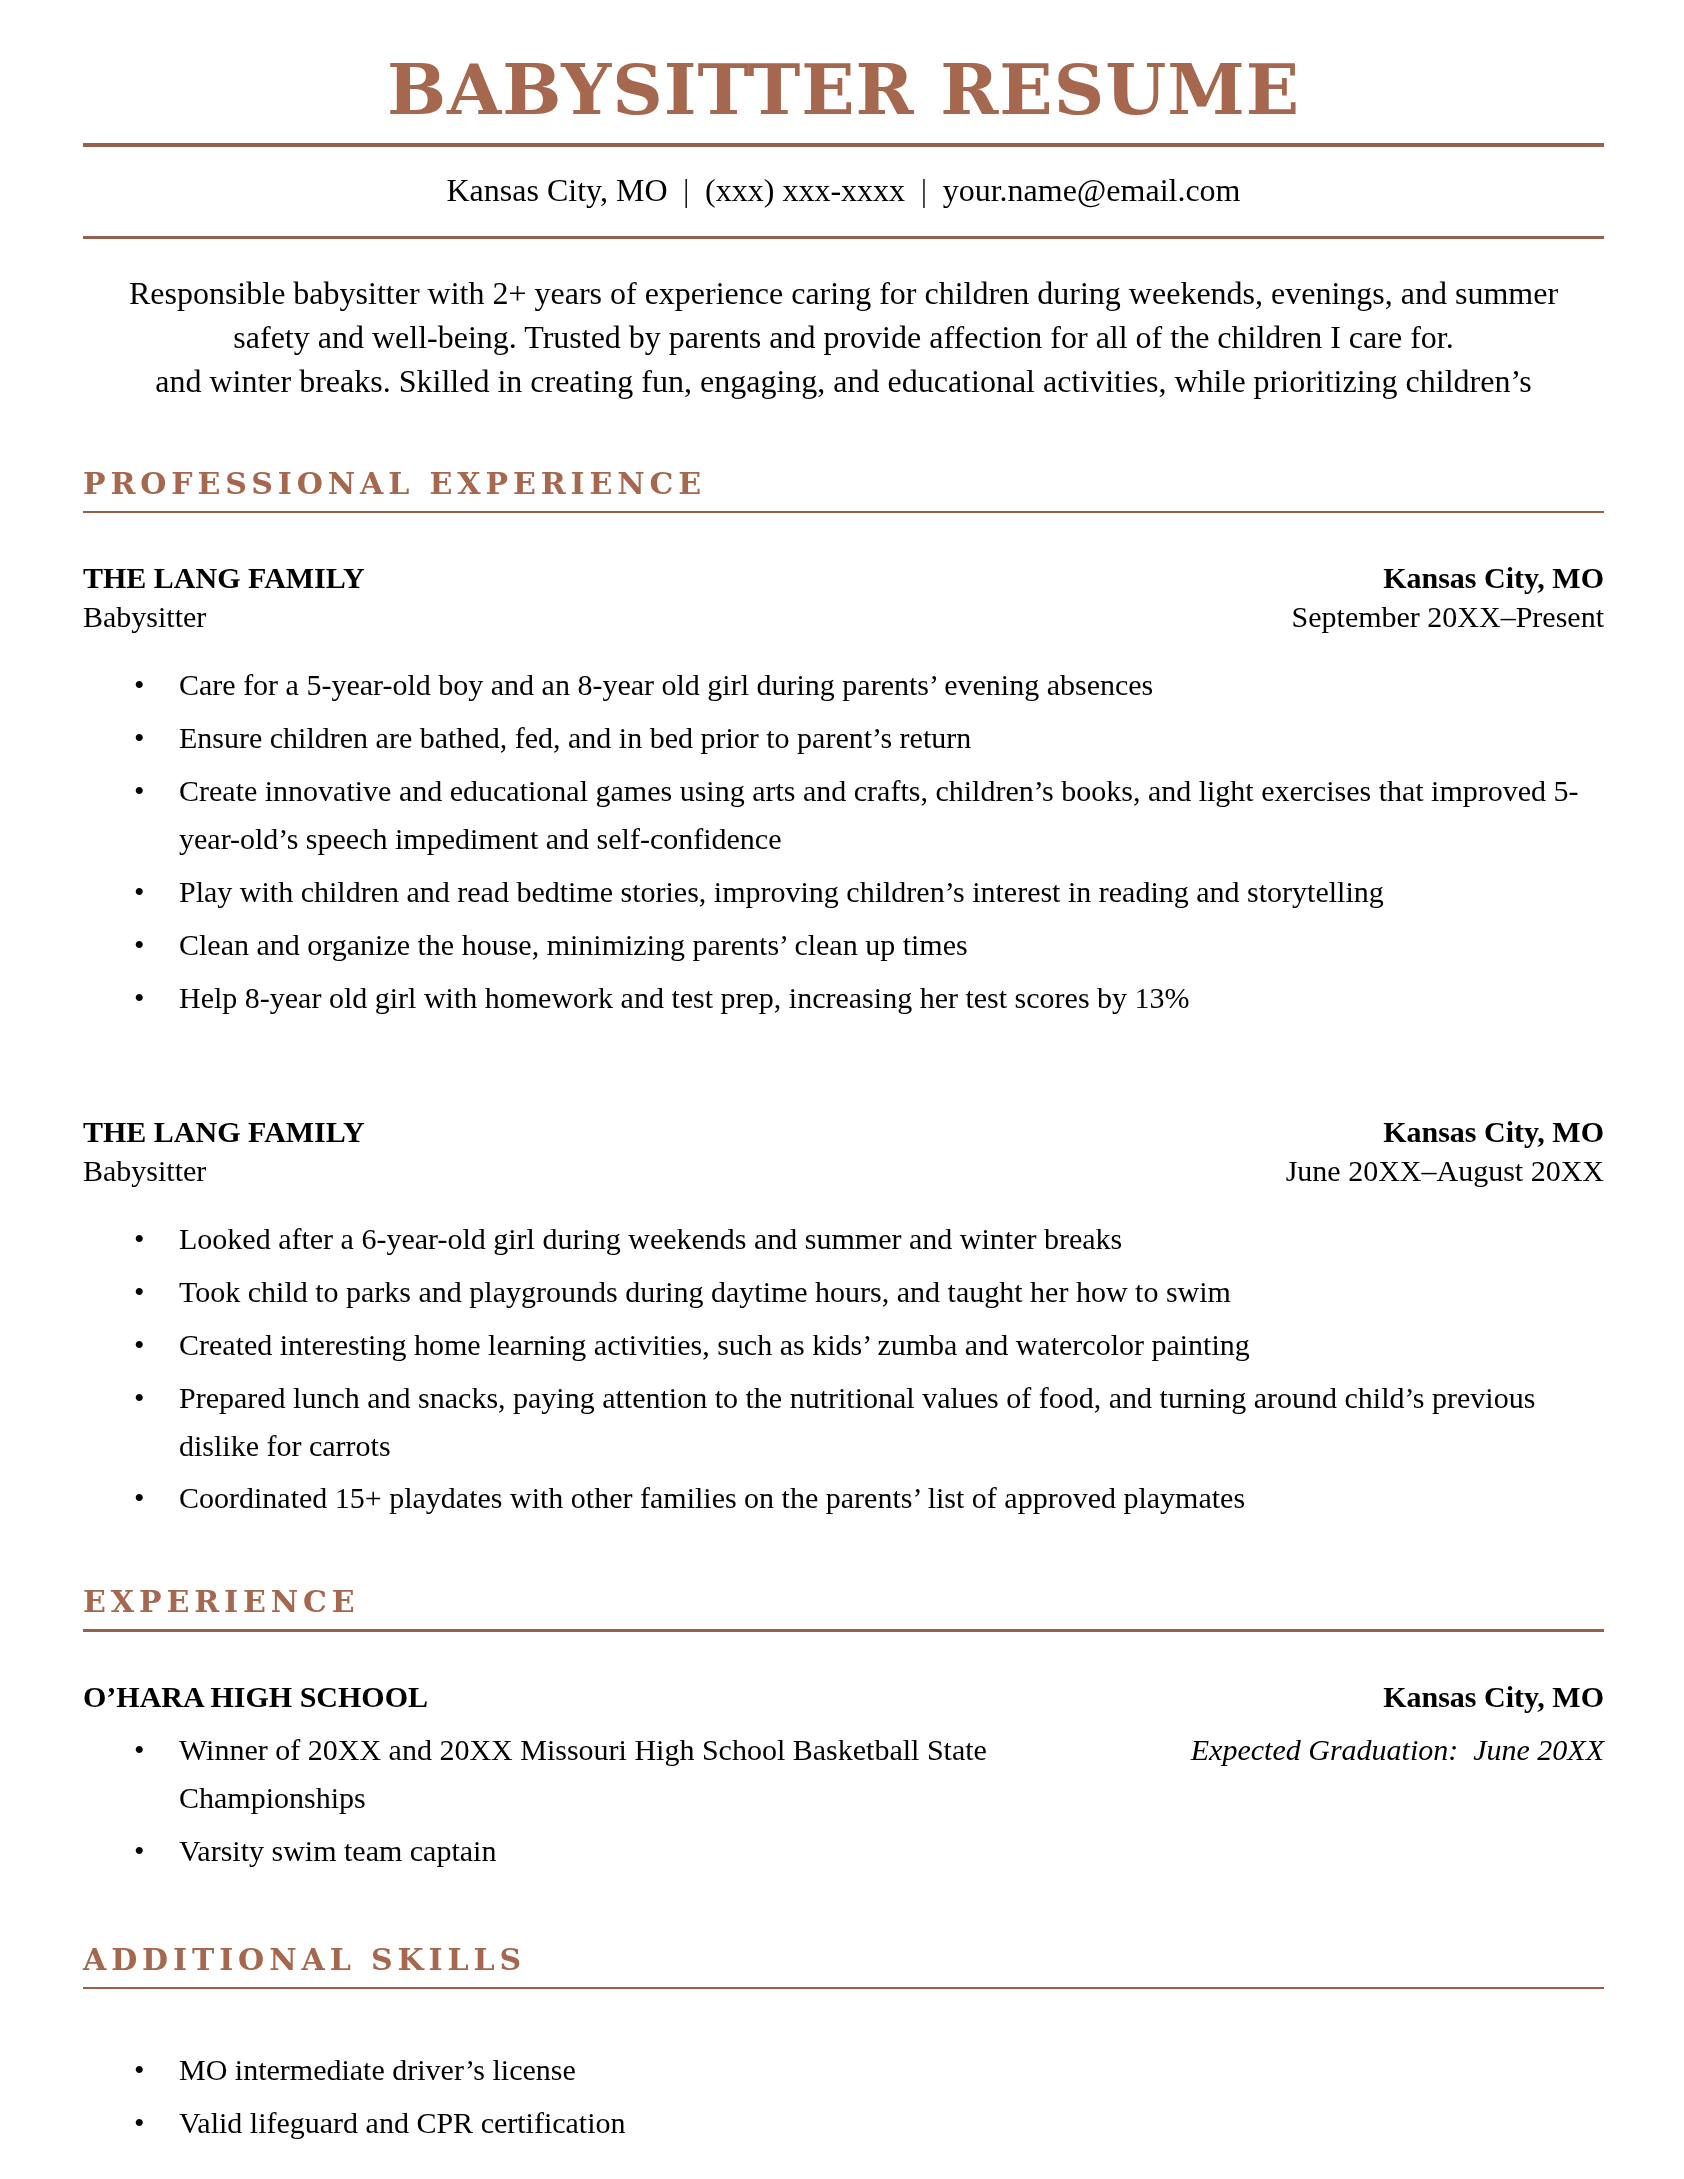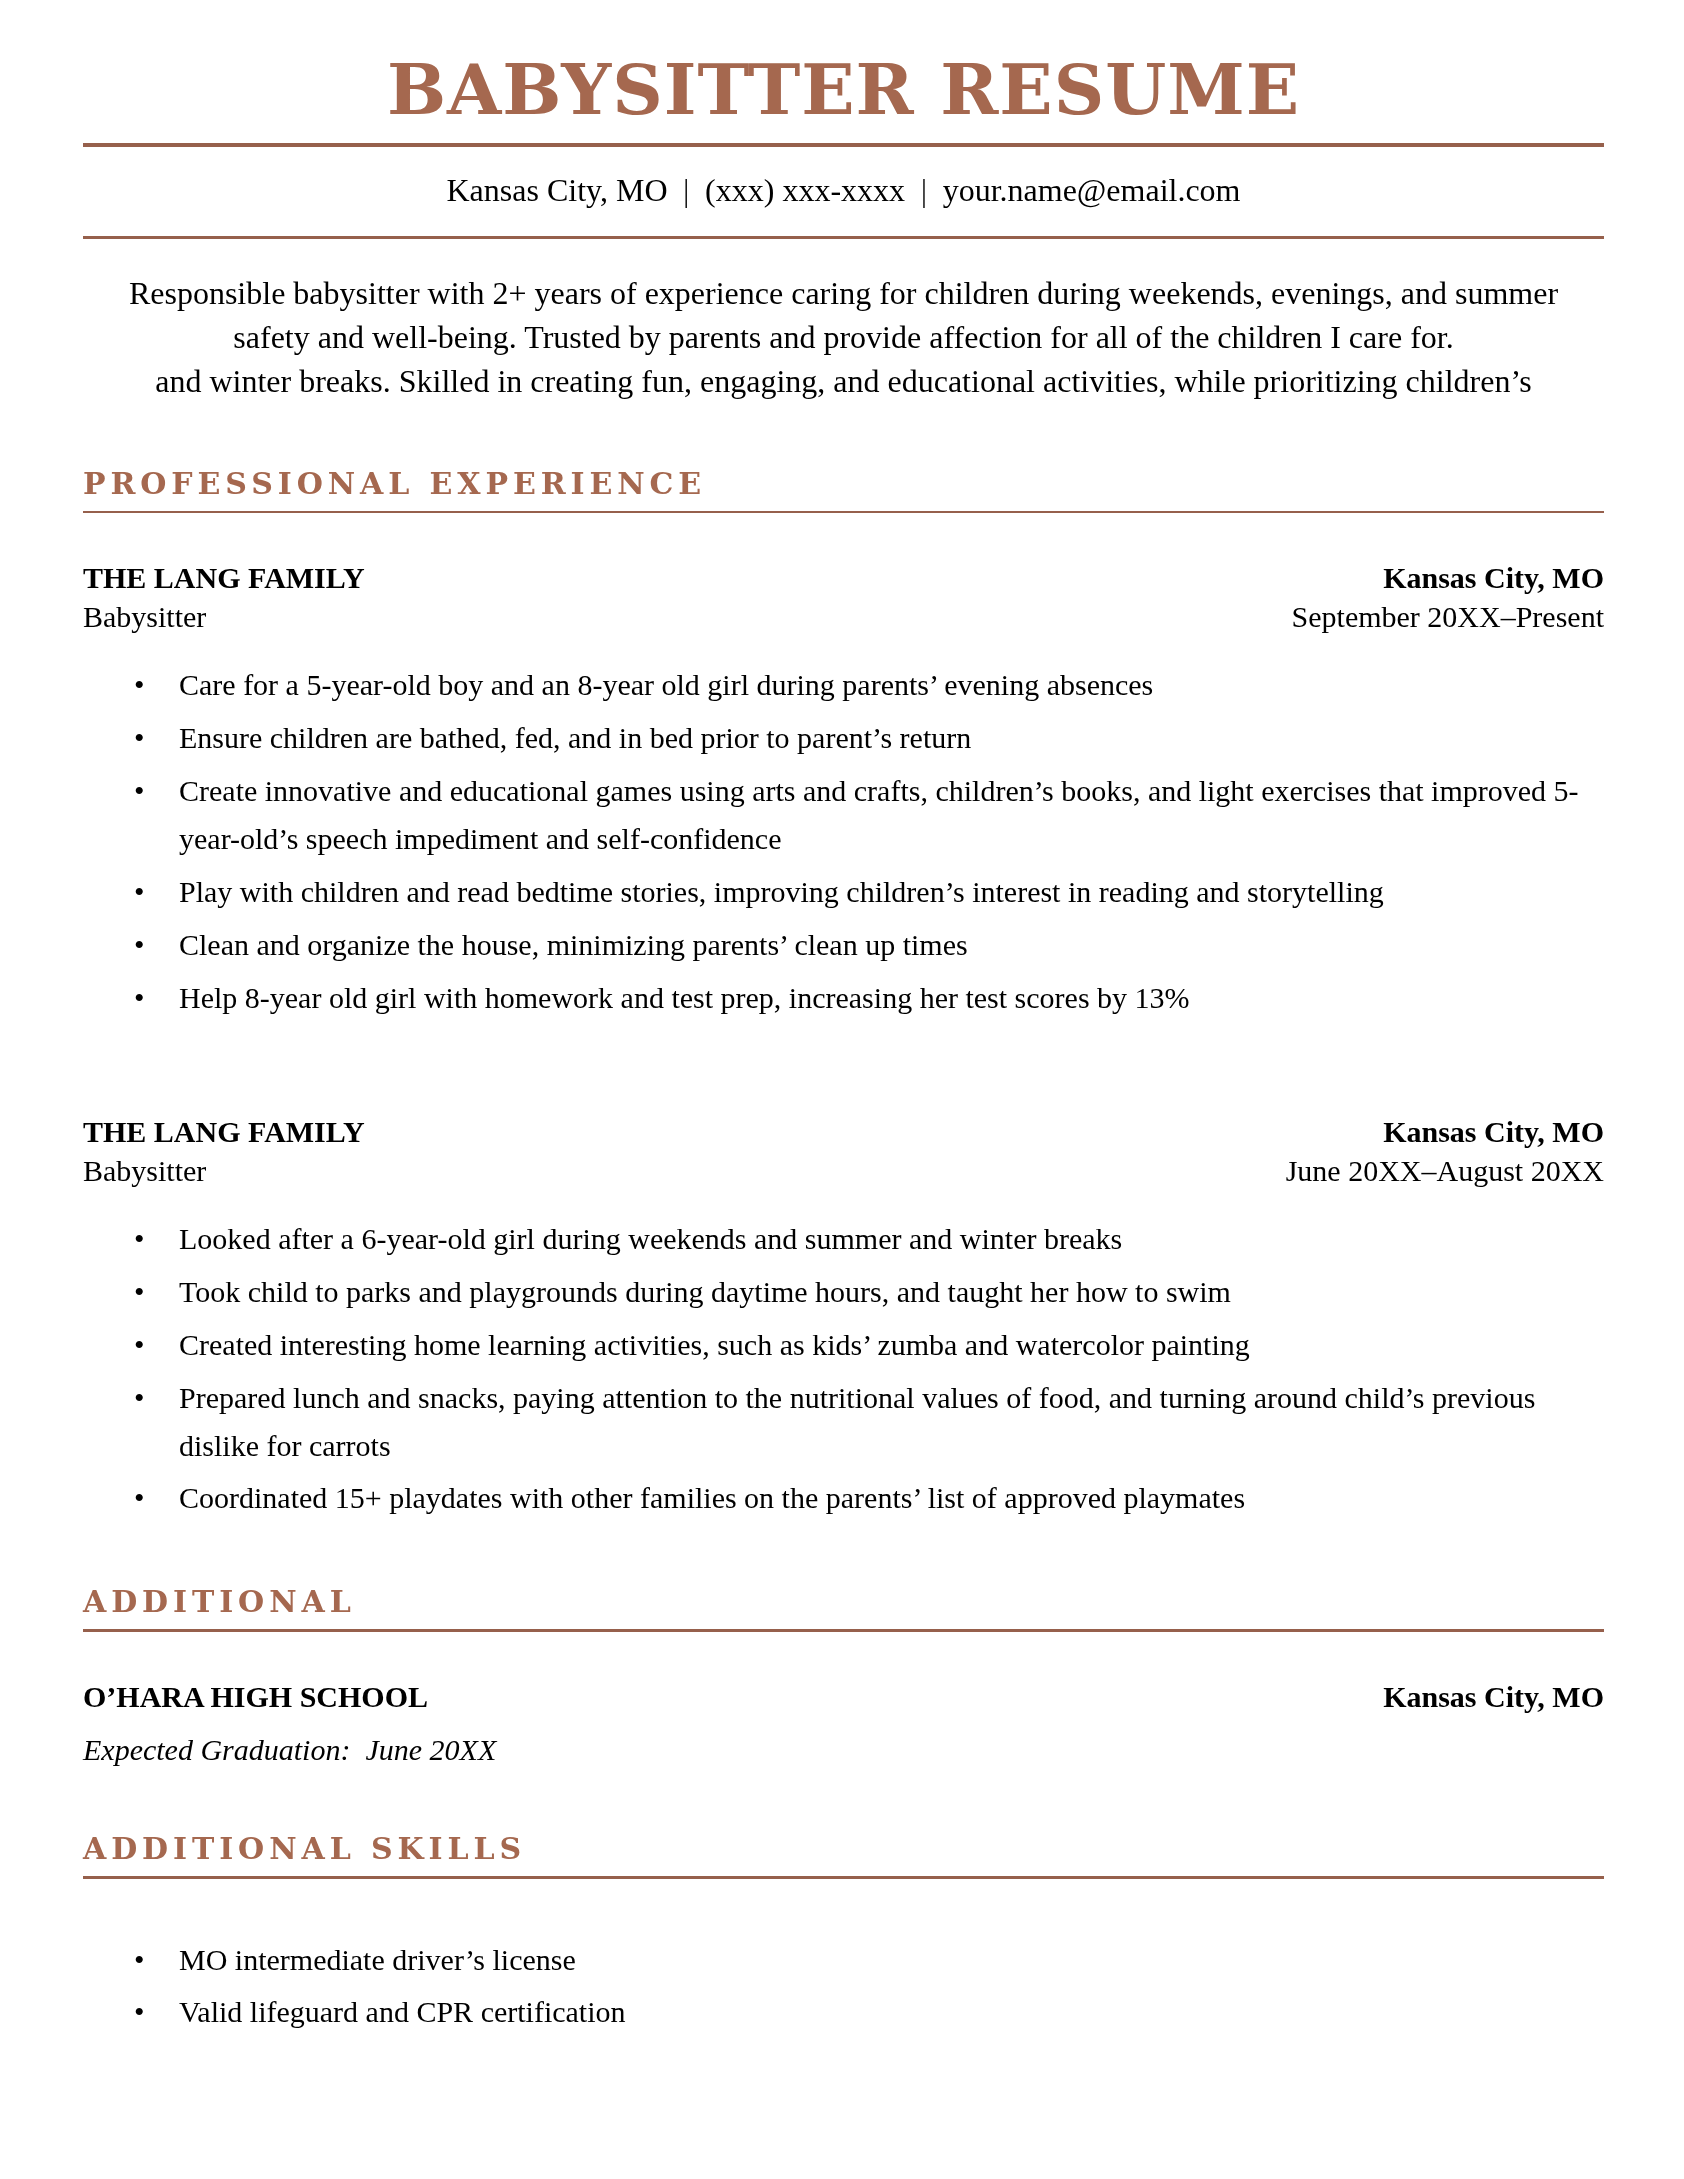--- a/index.html
+++ b/index.html
@@ -181,29 +181,33 @@
           <li>Took child to parks and playgrounds during daytime hours, and taught her how to swim</li>
           <li>Created interesting home learning activities, such as kids’ zumba and watercolor painting</li>
           <li>Prepared lunch and snacks, paying attention to the nutritional values of food, and turning around child’s previous dislike for carrots</li>
           <li>Coordinated 15+ playdates with other families on the parents’ list of approved playmates</li>
         </ul>
       </div>
     </div>
   </div>
 
   <div class="section">
-    <h2 class="section-heading">ADDITIONAL</h2>
+    <h2 class="section-heading">EXPERIENCE</h2>
     <div class="rule rule-thin"></div>
 
     <div class="section-body">
       <div class="row">
         <span class="bold">O’HARA HIGH SCHOOL</span>
         <span class="bold">Kansas City, MO</span>
       </div>
       <div class="edu-row2">
+        <ul class="bullets">
+          <li>Winner of 20XX and 20XX Missouri High School Basketball State Championships</li>
+          <li>Varsity swim team captain</li>
+        </ul>
         <span class="graduation">Expected Graduation:  June 20XX</span>
       </div>
     </div>
   </div>
 
   <div class="section">
     <h2 class="section-heading">ADDITIONAL SKILLS</h2>
     <div class="rule rule-thin"></div>
 
     <div class="skills-body">

